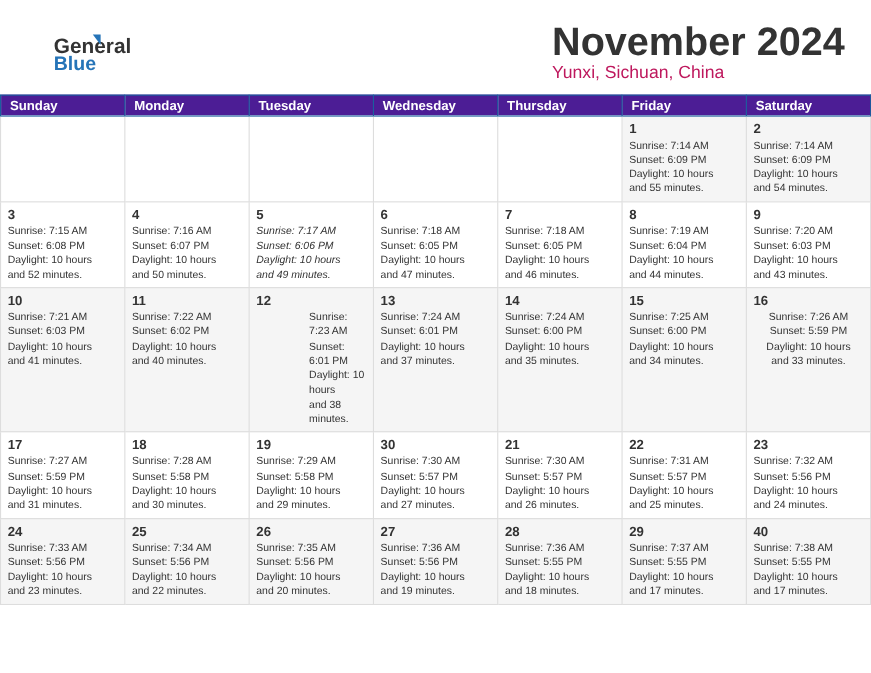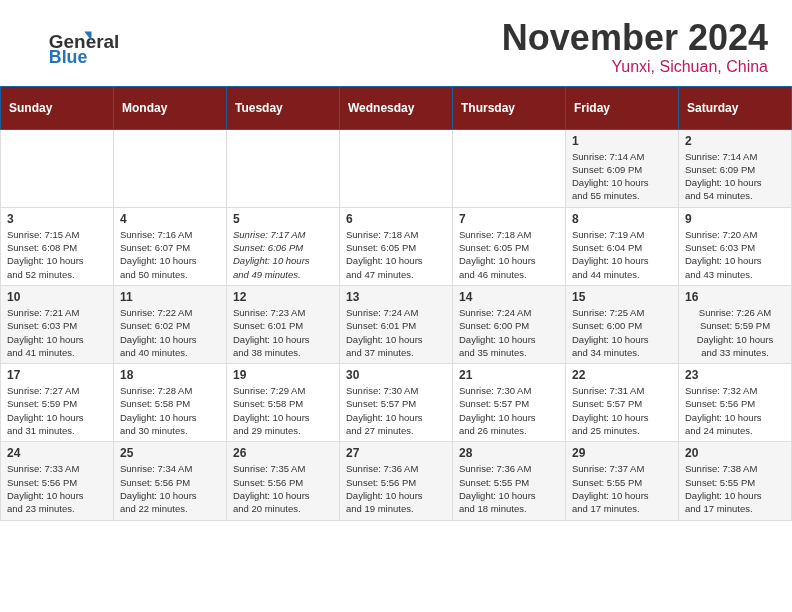--- a/index.html
+++ b/index.html
@@ -19,43 +19,42 @@
     .logo {
       display: flex;
       flex-direction: column;
       align-items: flex-start;
     }
     .logo-row {
       display: flex;
       align-items: center;
     }
     .title-section {
-      text-align: right;
     }
     .month-title {
       font-size: 36px;
       font-weight: bold;
       color: #333;
       line-height: 1.1;
     }
     .location {
       font-size: 16px;
       color: #be185d;
     }
     .calendar {
       width: 100%;
       border-collapse: collapse;
       margin: 0;
     }
     .calendar th {
-      background: #7f1d1d;
+      background: #4c1d95;
       color: #fff;
       font-size: 12px;
       font-weight: bold;
-      padding: 14px 8px;
+      padding: 2px 8px;
       text-align: left;
       border: 1px solid #1a5f9e;
     }
     .calendar td {
       width: 113px;
       vertical-align: top;
       padding: 4px 6px;
       border: 1px solid #ddd;
       font-size: 10px;
       color: #333;
@@ -202,21 +201,21 @@
           </td>
           <td>
             <span class="day-number">11</span>
             <div class="day-info" style="white-space: pre-line;">Sunrise: 7:22 AM
 Sunset: 6:02 PM
 Daylight: 10 hours
 and 40 minutes.</div>
           </td>
           <td>
             <span class="day-number">12</span>
-            <div class="day-info" style="white-space: pre-line;">Sunrise: 7:23 AM
+            <div class="day-info" style="white-space: pre-line; margin-left: 48px;">Sunrise: 7:23 AM
 Sunset: 6:01 PM
 Daylight: 10 hours
 and 38 minutes.</div>
           </td>
           <td>
             <span class="day-number">13</span>
             <div class="day-info" style="white-space: pre-line;">Sunrise: 7:24 AM
 Sunset: 6:01 PM
 Daylight: 10 hours
 and 37 minutes.</div>
@@ -331,21 +330,21 @@
 and 18 minutes.</div>
           </td>
           <td>
             <span class="day-number">29</span>
             <div class="day-info" style="white-space: pre-line;">Sunrise: 7:37 AM
 Sunset: 5:55 PM
 Daylight: 10 hours
 and 17 minutes.</div>
           </td>
           <td>
-            <span class="day-number">20</span>
+            <span class="day-number">40</span>
             <div class="day-info" style="white-space: pre-line;">Sunrise: 7:38 AM
 Sunset: 5:55 PM
 Daylight: 10 hours
 and 17 minutes.</div>
           </td>
         </tr>
       </tbody>
   </table>
 </div>
 

